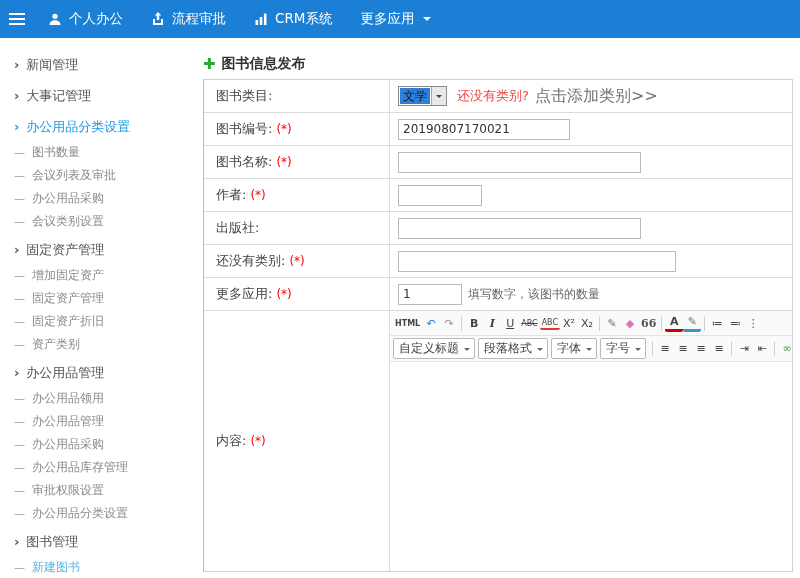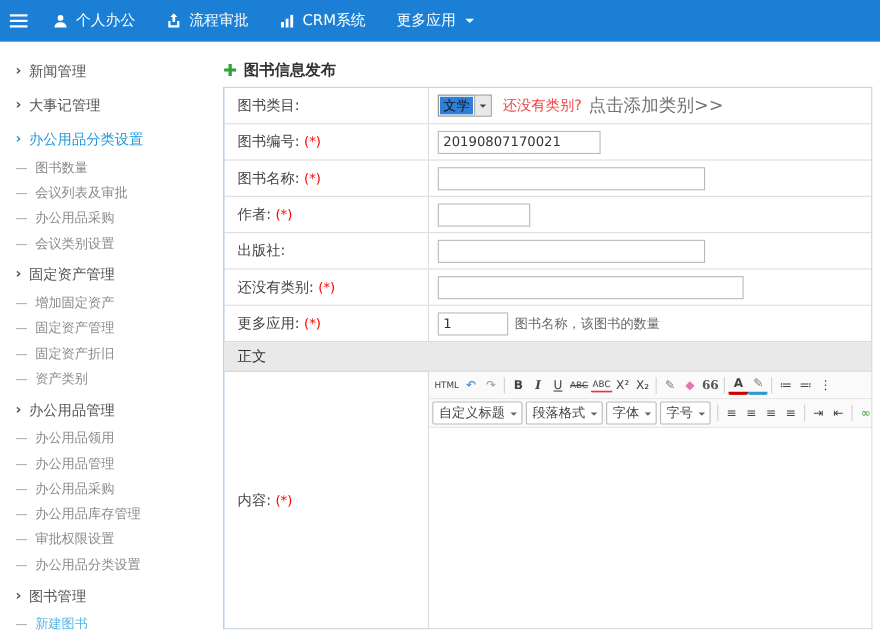--- a/index.html
+++ b/index.html
@@ -35,21 +35,21 @@
   .frow{display:flex;border-bottom:1px solid #dcdcdc;min-height:33px;align-items:stretch}
   .fl{width:186px;border-right:1px solid #dcdcdc;display:flex;align-items:center;gap:4px;padding-left:12px;flex:0 0 auto}
   .fv{flex:1;display:flex;align-items:center;gap:6px;padding-left:8px;min-width:0}
   .lab{color:#444;font-size:13px}
   .req{color:#f00;font-size:12px}
   .section{background:#e9e9e9;min-height:27px;display:flex;align-items:center;padding-left:12px;font-size:13px;color:#333;border-bottom:1px solid #d4d4d4}
   .content-row{flex:1;min-height:0;border-bottom:none}
   .fv.editor-cell{padding:0;align-items:stretch}
 
   input{border:1px solid #b9b9b9;height:21px;padding:0 4px;font-size:12px;font-family:inherit;color:#333;background:#fff}
-  .w-bookno{width:148px}.w-name{width:243px}.w-author{width:84px}.w-pub{width:243px}.w-loc{width:278px}.w-qty{width:64px}
+  .w-bookno{width:172px}.w-name{width:243px}.w-author{width:84px}.w-pub{width:243px}.w-loc{width:278px}.w-qty{width:64px}
 
   .select{display:inline-flex;align-items:center;border:1px solid #8a8a8a;height:20px;background:#fff;cursor:pointer}
   .sel-text{background:#2f7fd6;color:#0f172a;padding:0 3px;font-size:12px;height:16px;line-height:16px;margin:0 1px}
   .sel-arrow{width:15px;height:18px;background:#e8e8e8;border-left:1px solid #aaa;display:flex;align-items:center;justify-content:center}
   .sel-arrow i{width:0;height:0;border:3.5px solid transparent;border-top-color:#444;margin-top:4px;display:block}
   .hint-dark{color:#ef4444;font-size:13px;margin-left:4px}
   .link{color:#737373;font-size:16px;cursor:pointer;text-decoration:none}
   .hint-gray{color:#666;font-size:12px}
 
   
@@ -57,21 +57,21 @@
   .toolbar{display:flex;align-items:center;padding:2px 3px;background:#fafafa;border-bottom:1px solid #e3e3e3;flex:0 0 auto;flex-wrap:nowrap;overflow:hidden}
   .tbtn{display:inline-flex;align-items:center;justify-content:center;min-width:18px;height:20px;padding:0 2px;font-size:11px;color:#444;cursor:pointer;border-radius:2px;flex:0 0 auto}
   .tbtn.sep{min-width:1px;width:1px;height:15px;background:#d0d0d0;padding:0;margin:0 3px}
   .tdd{border:1px solid #b9b9b9;background:#fff;height:21px;padding:0 15px 0 5px;font-size:12px;position:relative;margin-right:3px}
   .tdd::after{content:"";position:absolute;right:4px;top:9px;border:3px solid transparent;border-top-color:#666}
   .tbold{font-weight:bold}
   .titalic{font-style:italic;font-family:"DejaVu Serif","Liberation Serif",serif;font-weight:bold}
   .tunder{text-decoration:underline}
   .tstrike{font-size:8px;text-decoration:line-through}
   .tspell{font-size:8px;border-bottom:2px solid #e33;height:14px}
-  .thtml{font-size:8px;font-weight:normal}
+  .thtml{font-size:8px;font-weight:bold}
   .tundo{color:#2f7fd6}.tredo{color:#999}
   .tquote{font-weight:bold;color:#555;font-family:"DejaVu Serif",serif}
   .tcolorA{font-weight:bold;border-bottom:3px solid #c00;height:17px}
   .tcolorP{border-bottom:3px solid #39c;height:17px;color:#777}
   .tpink{color:#e275b8}.tpen{color:#777}
   .tgreen{color:#3d9b3d}
   .editor-body{flex:1;background:#fff;cursor:text}
 </style>
 </head>
 <body>
@@ -292,25 +292,24 @@
       </div>
     </div>
 
     <div class="frow">
       <div class="fl">
         <span class="lab">更多应用:</span>
         <span class="req">(*)</span>
       </div>
       <div class="fv">
         <input class="w-qty" value="1" style="">
-        <span class="hint-gray">图书名称，该图书的数量</span>
-      </div>
-    </div>
-
-    <div class="section">正文</div>
+        <span class="hint-gray">填写数字，该图书的数量</span>
+      </div>
+    </div>
+
 
     <div class="frow content-row">
       <div class="fl">
         <span class="lab">内容:</span>
         <span class="req">(*)</span>
       </div>
       <div class="fv editor-cell">
         <div class="editor">
           <div class="toolbar">
 

